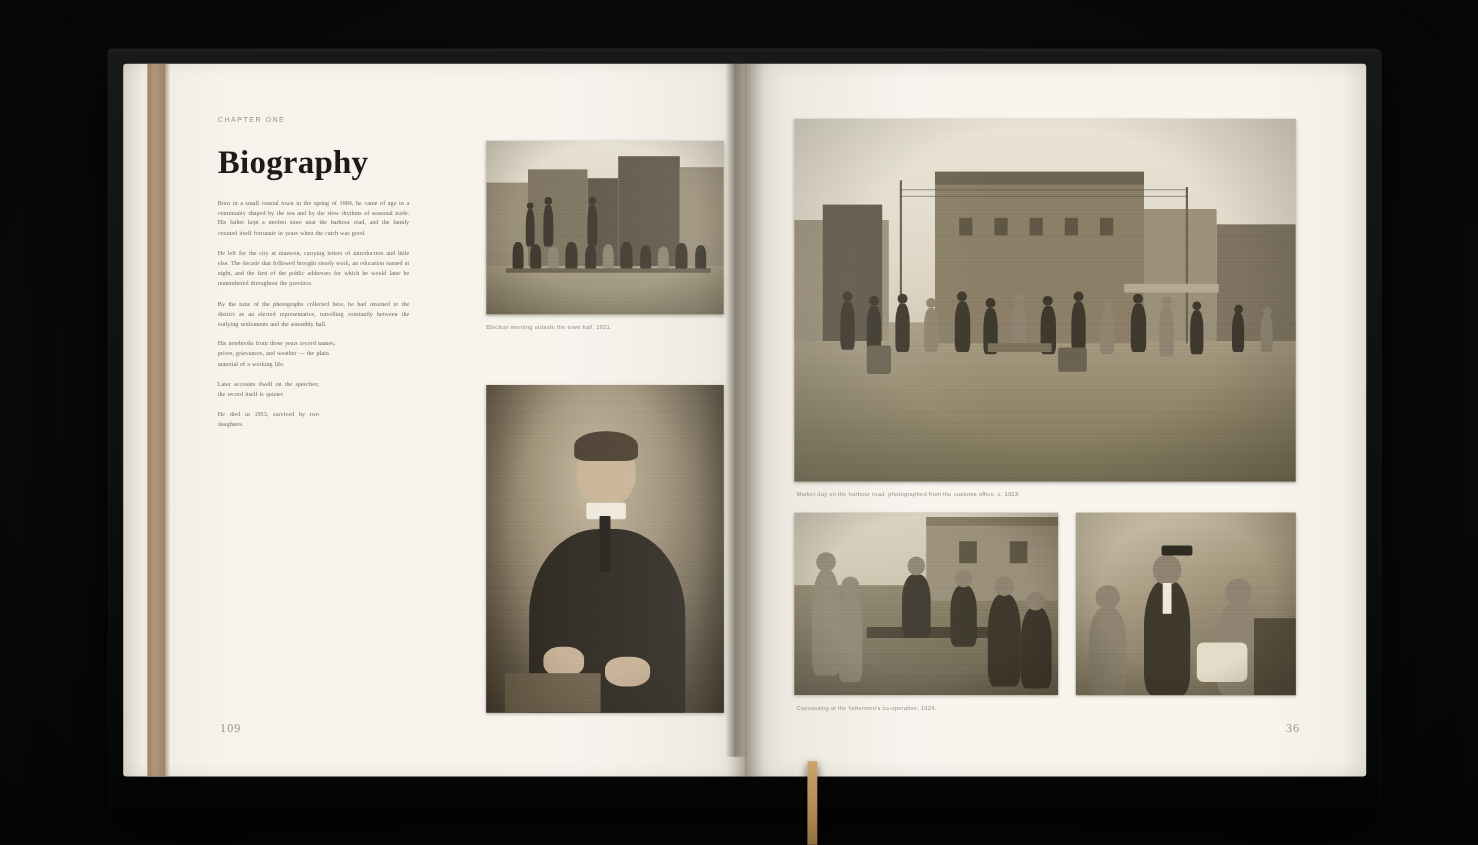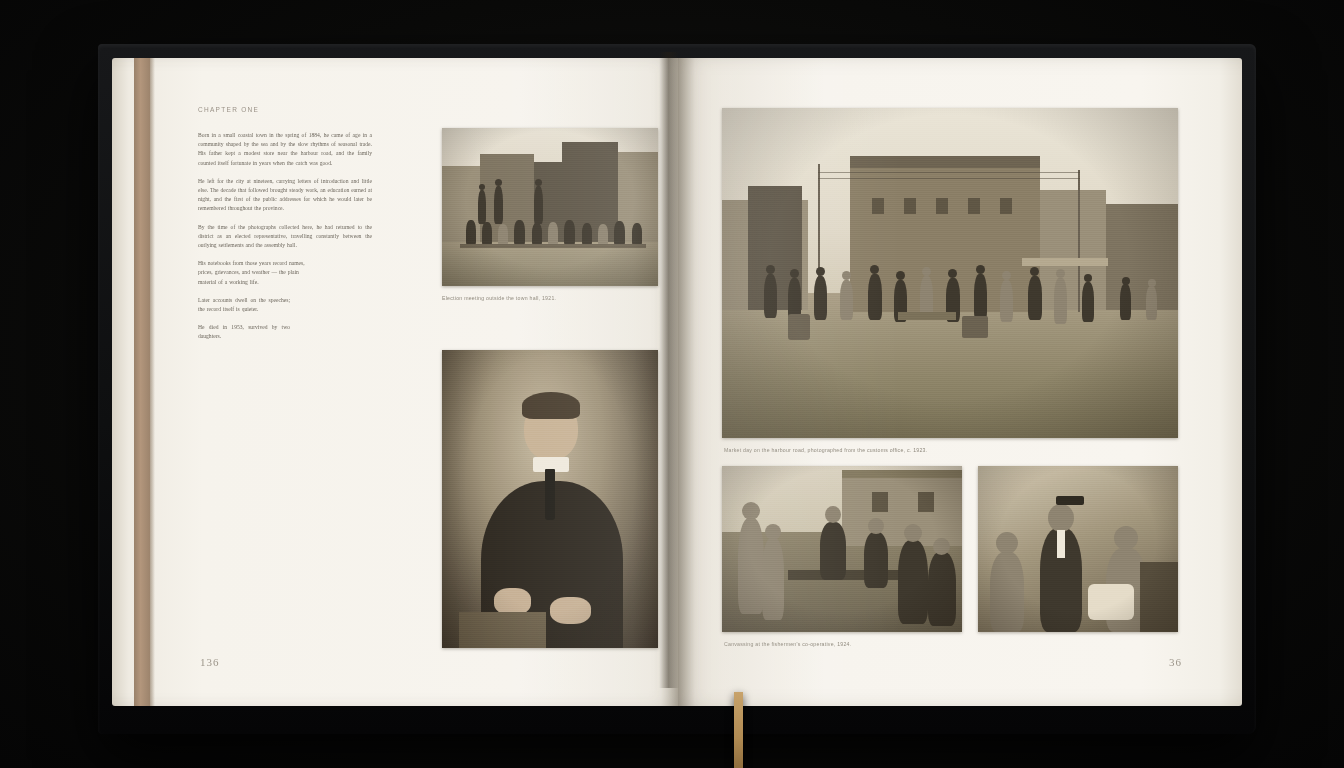--- a/index.html
+++ b/index.html
@@ -265,20 +265,21 @@
     <div class="cover"></div>
 
     <div class="pages">
 
       <div class="page left">
         <div class="spine-strip"></div>
         <div class="spine-strip2"></div>
 
         <div class="left-inner">
           <div class="eyebrow">CHAPTER ONE</div>
+          <h1 class="chapter-title">Biography</h1>
 
           <div class="body-col">
             <p class="para">Born in a small coastal town in the spring of 1884, he came of age in a community shaped by the sea and by the slow rhythms of seasonal trade. His father kept a modest store near the harbour road, and the family counted itself fortunate in years when the catch was good.</p>
             <p class="para">He left for the city at nineteen, carrying letters of introduction and little else. The decade that followed brought steady work, an education earned at night, and the first of the public addresses for which he would later be remembered throughout the province.</p>
             <p class="para">By the time of the photographs collected here, he had returned to the district as an elected representative, travelling constantly between the outlying settlements and the assembly hall.</p>
             <p class="para short">His notebooks from those years record names, prices, grievances, and weather — the plain material of a working life.</p>
             <p class="para tiny">Later accounts dwell on the speeches; the record itself is quieter.</p>
             <p class="para tiny">He died in 1953, survived by two daughters.</p>
           </div>
         </div>
@@ -325,21 +326,21 @@
           <div class="pt-hair"></div>
           <div class="pt-collar"></div>
           <div class="pt-tie"></div>
           <div class="pt-hand" style="left:24%;top:80%;width:17%;height:9%;"></div>
           <div class="pt-hand" style="left:50%;top:83%;width:19%;height:9%;"></div>
           <div class="shape" style="left:8%;top:88%;width:40%;height:12%;background:#6f634d;"></div>
           <div class="grain"></div>
           <div class="vignette"></div>
         </div>
 
-        <div class="folio left-folio">136</div>
+        <div class="folio left-folio">109</div>
         <div class="page-sheen"></div>
       </div>
 
       <div class="page right">
 
         <div class="photo" id="photo3">
           <div class="sky"></div>
           <div class="ground"></div>
 
           <div class="shape bldg lite" style="left:0;top:92px;width:86px;height:110px;"></div>

